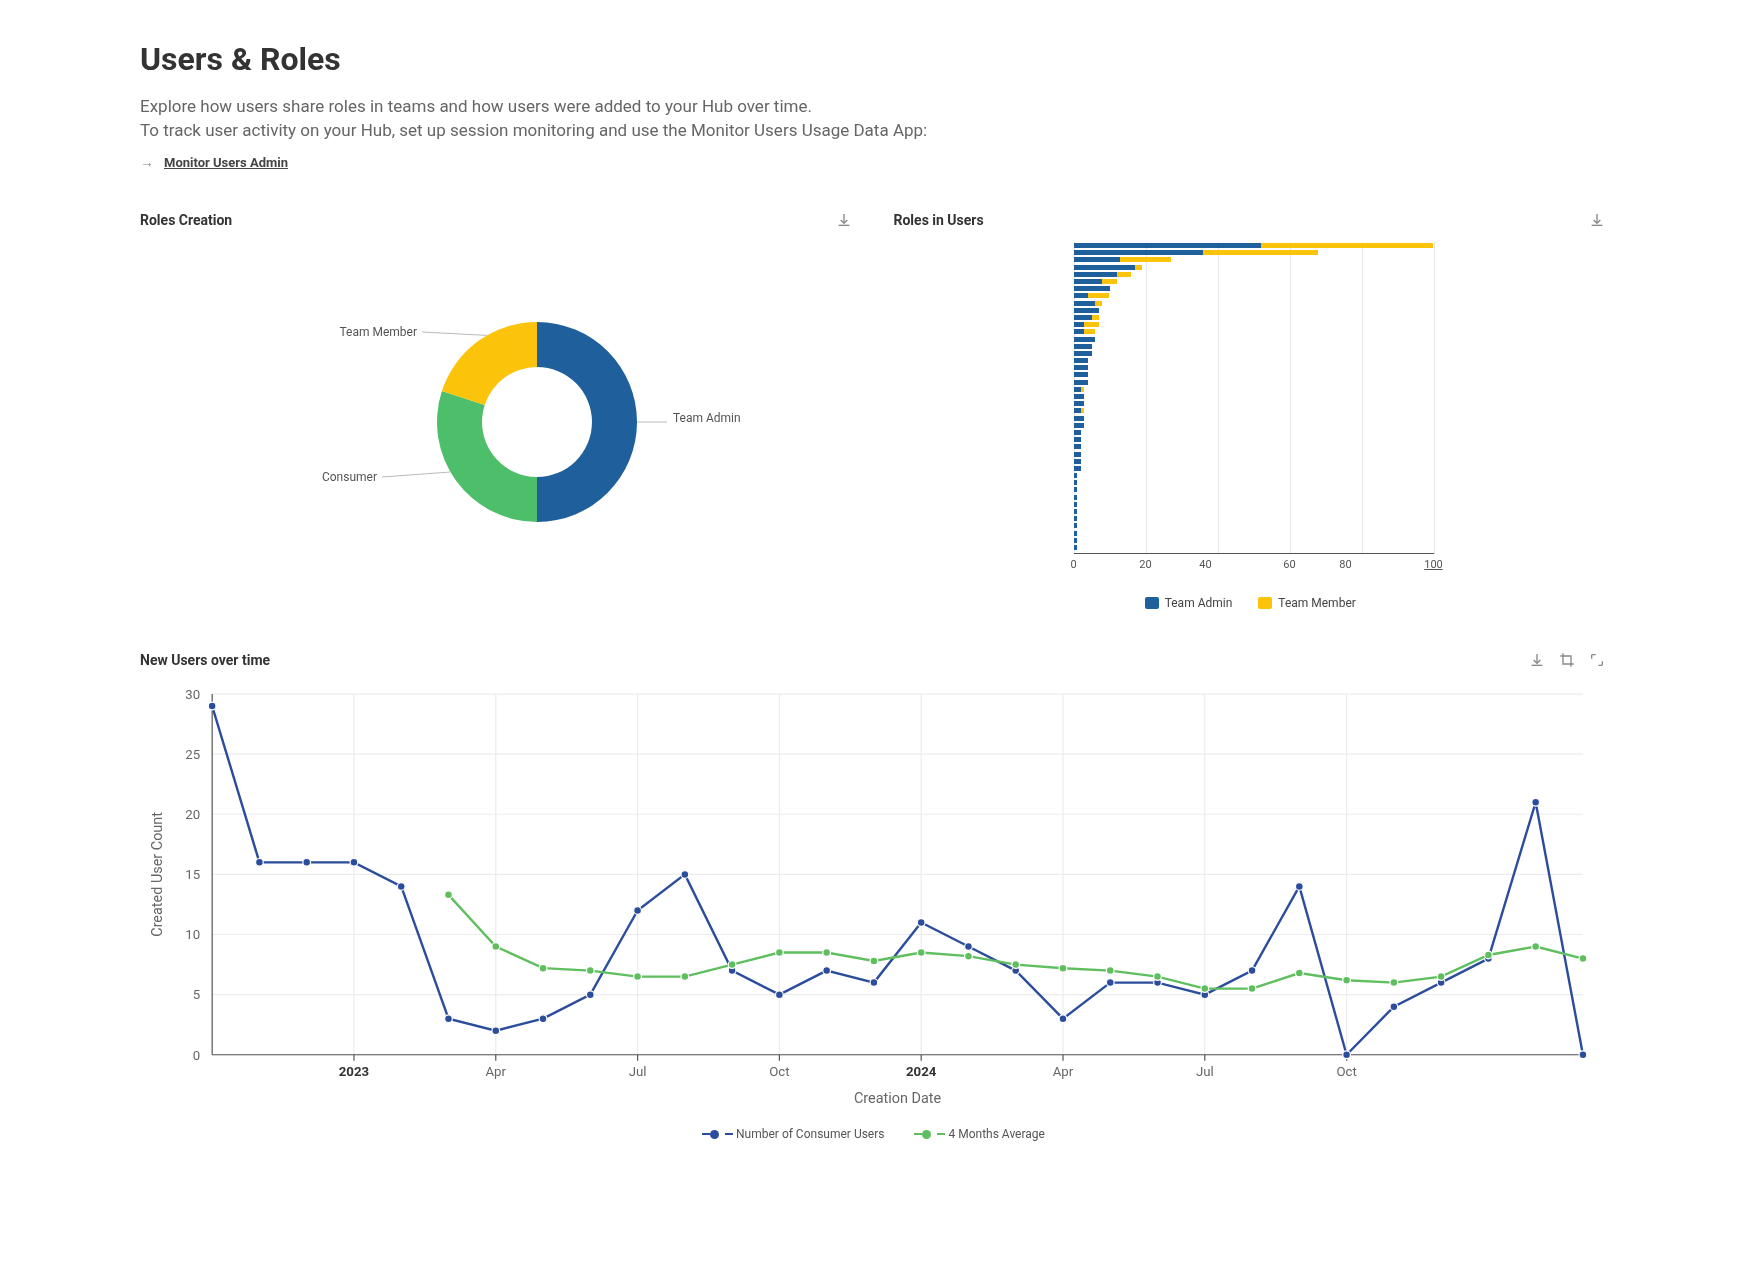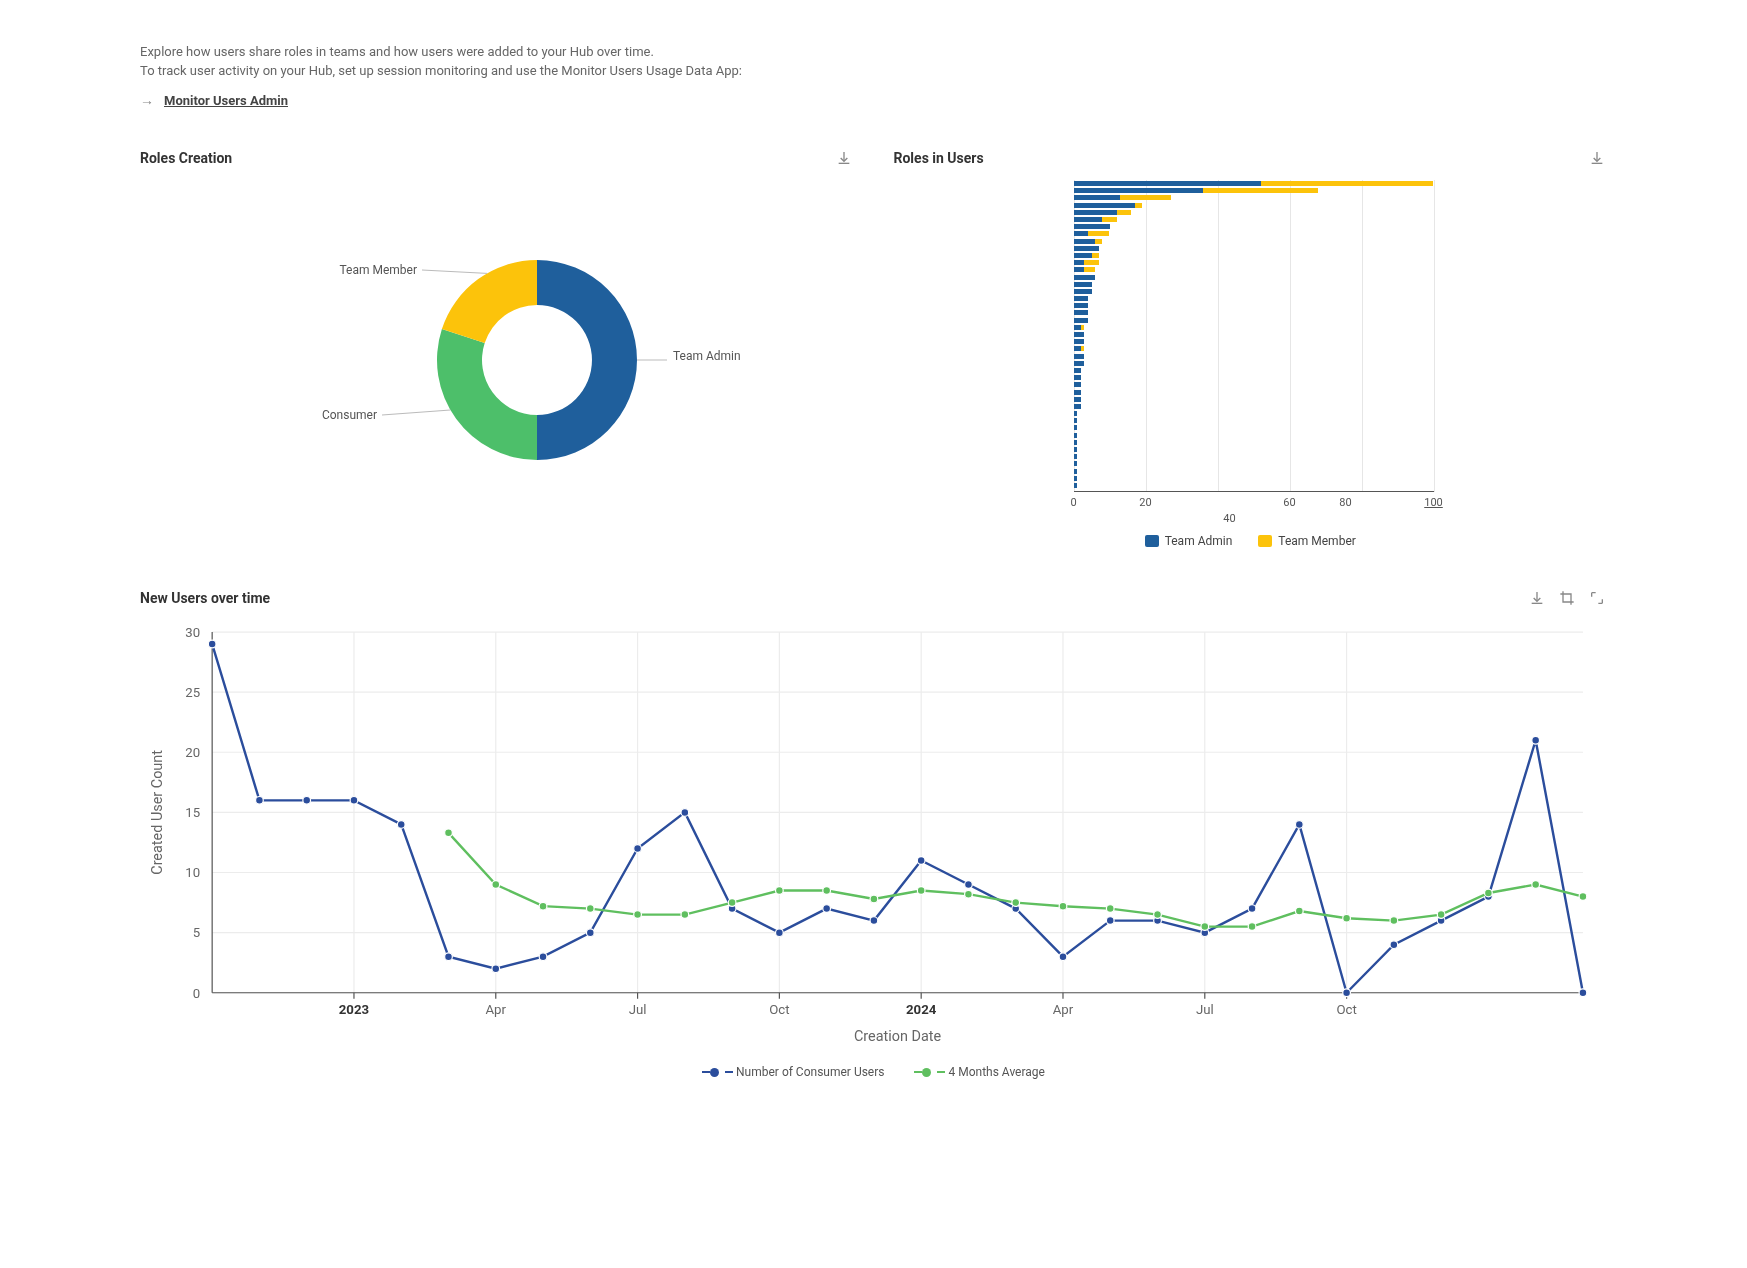--- a/index.html
+++ b/index.html
@@ -1,18 +1,18 @@
 <!DOCTYPE html>
 <html><head>
 <meta charset="utf-8">
 <style>
   html,body{margin:0;padding:0;font-family:-apple-system,BlinkMacSystemFont,"Segoe UI",Roboto,Arial,sans-serif;background:#fff;color:#333;}
   .page{max-width:1500px;margin:0 auto;padding:40px 140px 60px 140px;}
   h1{font-size:32px;font-weight:700;margin:0 0 18px 0;color:#333;}
-  .intro p{margin:4px 0;font-size:13px;color:#666;}
+  .intro p{margin:4px 0;font-size:17px;color:#666;}
   .link-row{margin-top:14px;display:flex;align-items:center;gap:10px;}
   .arrow-icon{color:#888;font-size:14px;}
   .link-text{font-size:13px;font-weight:700;color:#444;}
   .panels{display:flex;gap:40px;margin-top:40px;}
   .panel{flex:1;position:relative;}
   .panel-header{display:flex;justify-content:space-between;align-items:center;margin-bottom:12px;}
   .panel-title{font-size:14px;font-weight:700;color:#333;}
   .icon-btn{background:none;border:none;padding:2px;cursor:pointer;display:inline-flex;}
   
   .donut-wrap{position:relative;width:100%;display:flex;justify-content:center;padding:30px 0 10px 0;}
@@ -45,20 +45,21 @@
   .x-cat.b{font-weight:700;fill:#333;}
   .axis-title{font-size:12px;fill:#666;text-anchor:middle;}
   .line-legend{display:flex;justify-content:center;gap:30px;margin-top:8px;font-size:12px;color:#555;}
   .dot{display:inline-block;width:9px;height:9px;border-radius:50%;margin:0 6px 0 0;vertical-align:-1px;}
   .line-seg{display:inline-block;width:8px;height:2px;vertical-align:3px;}
 </style>
 </head>
 <body>
 <div class="page">
 
+<h1>Users &amp; Roles</h1>
 <div class="intro">
   <p>Explore how users share roles in teams and how users were added to your Hub over time.</p>
   <p>To track user activity on your Hub, set up session monitoring and use the Monitor Users Usage Data App:</p>
 </div>
 <div class="link-row">
   <span class="arrow-icon">→</span>
   <a href="#" class="link-text">Monitor Users Admin</a>
 </div>
 
 <div class="panels">
@@ -278,21 +279,21 @@
                 <div class="bar-seg" style="width: 0px; background: rgb(252, 195, 11);"></div>
               </div>
               <div class="bar-row">
                 <div class="bar-seg" style="width: 3.6px; background: rgb(31, 95, 156);"></div>
                 <div class="bar-seg" style="width: 0px; background: rgb(252, 195, 11);"></div>
               </div>
             </div>
         <div id="bar-xaxis" class="x-axis" style="margin-left: 180px; width: 360px;">
               <div class="x-tick" style="left: 0px;">0</div>
               <div class="x-tick" style="left: 72px;">20</div>
-              <div class="x-tick" style="left: 156px; margin-top: 16px;">40</div>
+              <div class="x-tick" style="left: 132px;">40</div>
               <div class="x-tick" style="left: 216px;">60</div>
               <div class="x-tick" style="left: 272px;">80</div>
               <div class="x-tick" style="left: 360px; text-decoration: underline;">100</div>
             </div>
       </div>
       <div class="bar-legend">
         <span><span class="sw" id="sw-admin" style="background: rgb(31, 95, 156);"></span><span>Team Admin</span></span>
         <span><span class="sw" id="sw-member" style="background: rgb(252, 195, 11);"></span><span>Team Member</span></span>
       </div>
     </div>

